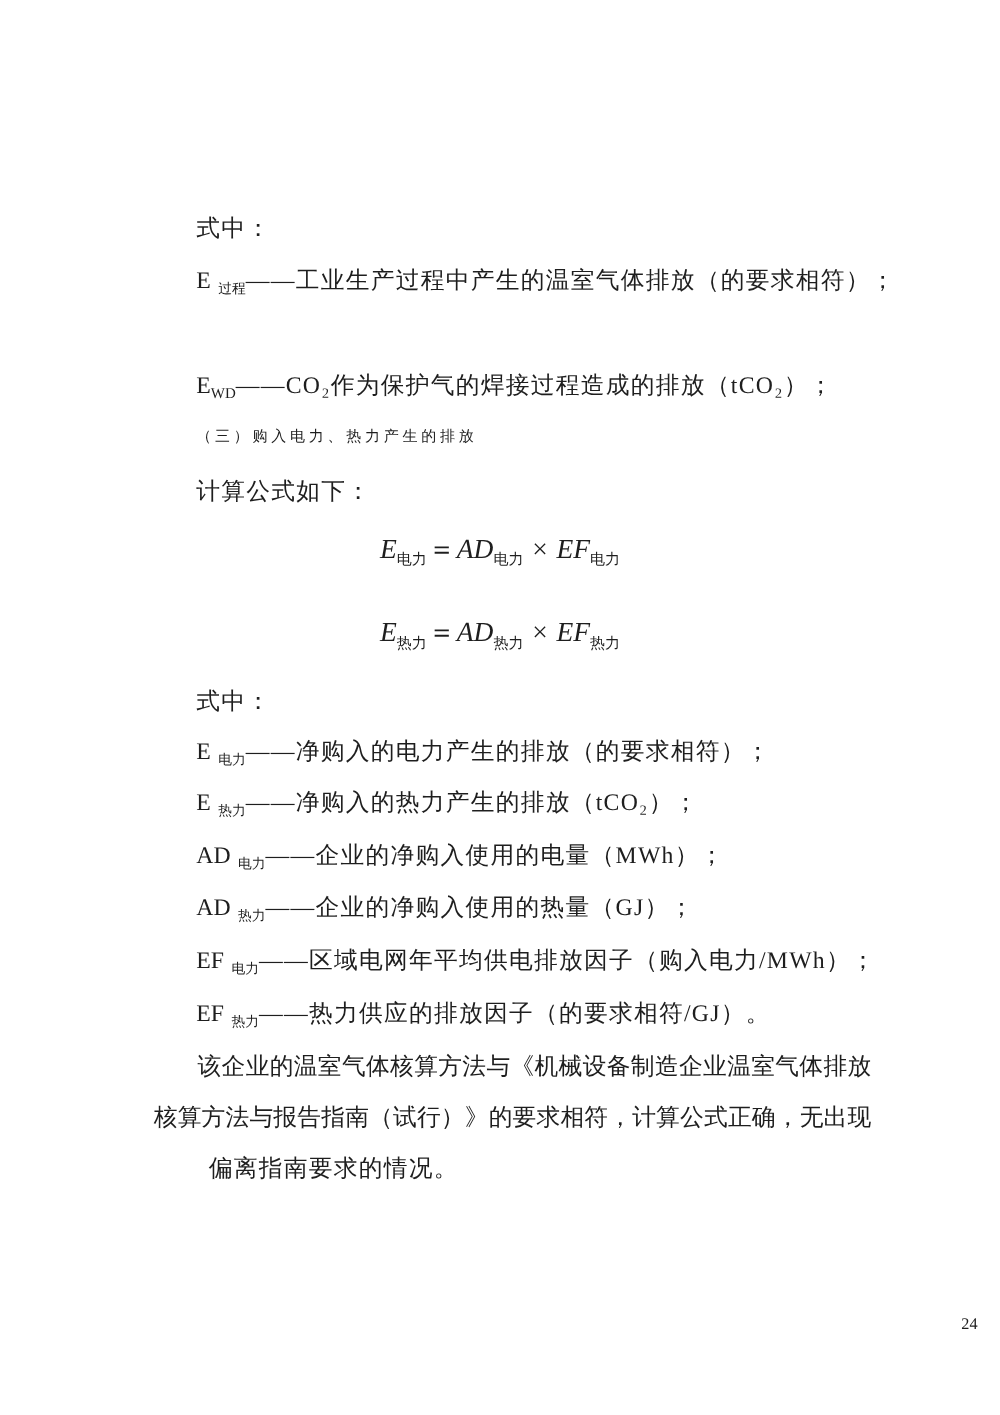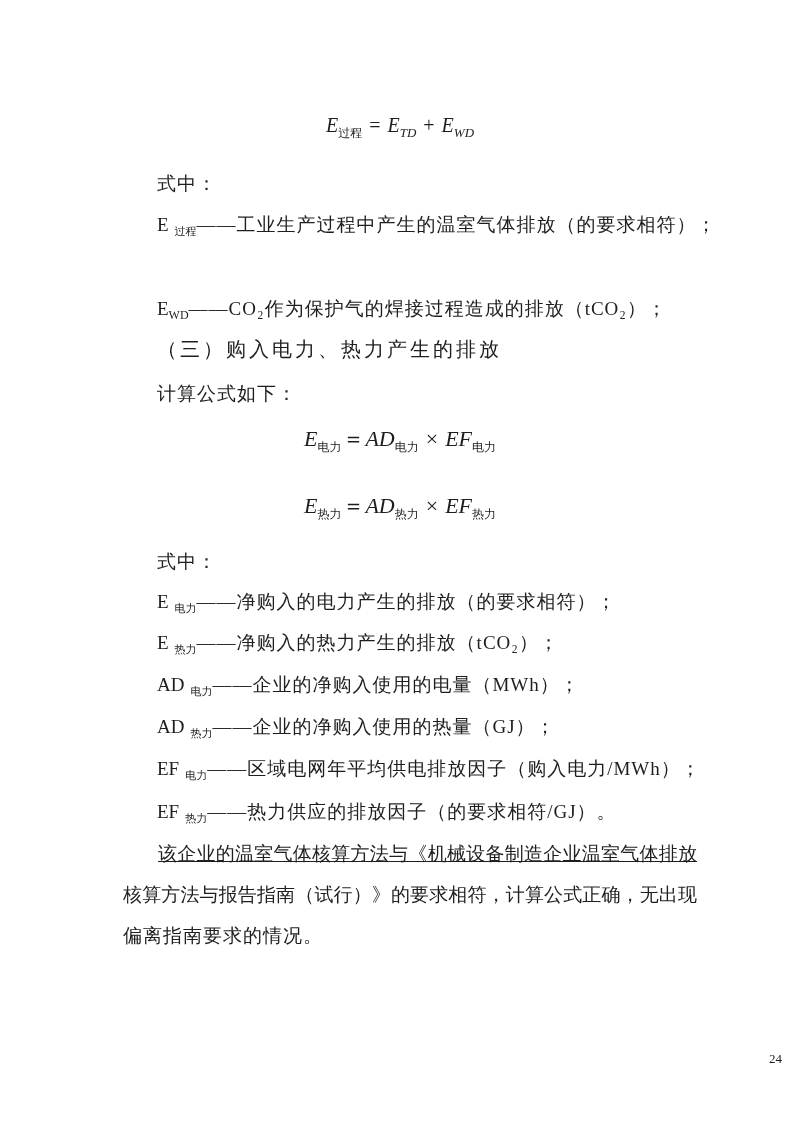--- a/index.html
+++ b/index.html
@@ -53,54 +53,52 @@
   .base { letter-spacing: 0; }
   .dsub {
     font-size: 11px;
     vertical-align: -4px;
     letter-spacing: 0;
   }
   .dsub.gap { margin-left: 6px; }
   .dsub.lat { font-size: 12px; }
   
   .heading {
-    font-size: 20px;
+    font-size: 12px;
     letter-spacing: 3px;
   }
   
   .para-line {
     left: 123px;
     right: 103px;
     text-align: justify;
     text-align-last: justify;
     letter-spacing: 0;
   }
-  .para-line.indent { padding-left: 35px; text-decoration: underline; }
+  .para-line.indent { padding-left: 35px; }
   .para-line.last {
     text-align: left;
     text-align-last: left;
     letter-spacing: 1px;
+    margin-left: 44px;
   }
   
   .pageno {
     left: 0;
     right: 18px;
     text-align: right;
     font-size: 13px;
     letter-spacing: 0;
   }
 </style>
 </head>
 <body>
 
 <div class="page">
 
-  <div class="line formula small" style="top:112px">
-    <span class="fv">E</span><span class="fsub">过程</span><span class="fop">=</span><span class="fv">E</span><span class="fsub lat">TD</span><span class="fop">+</span><span class="fv">E</span><span class="fsub lat">WD</span>
-  </div>
 
   <div class="line" style="top:171px">式中：</div>
 
   <div class="line" style="top:212px">
     <span class="base">E</span><span class="dsub gap">过程</span><span>——工业生产过程中产生的温室气体排放（的要求相符）；</span>
   </div>
 
 
   <div class="line" style="top:296px">
     <span class="base">E</span><span class="dsub lat">WD</span><span>——CO₂作为保护气的焊接过程造成的排放（tCO₂）；</span>

